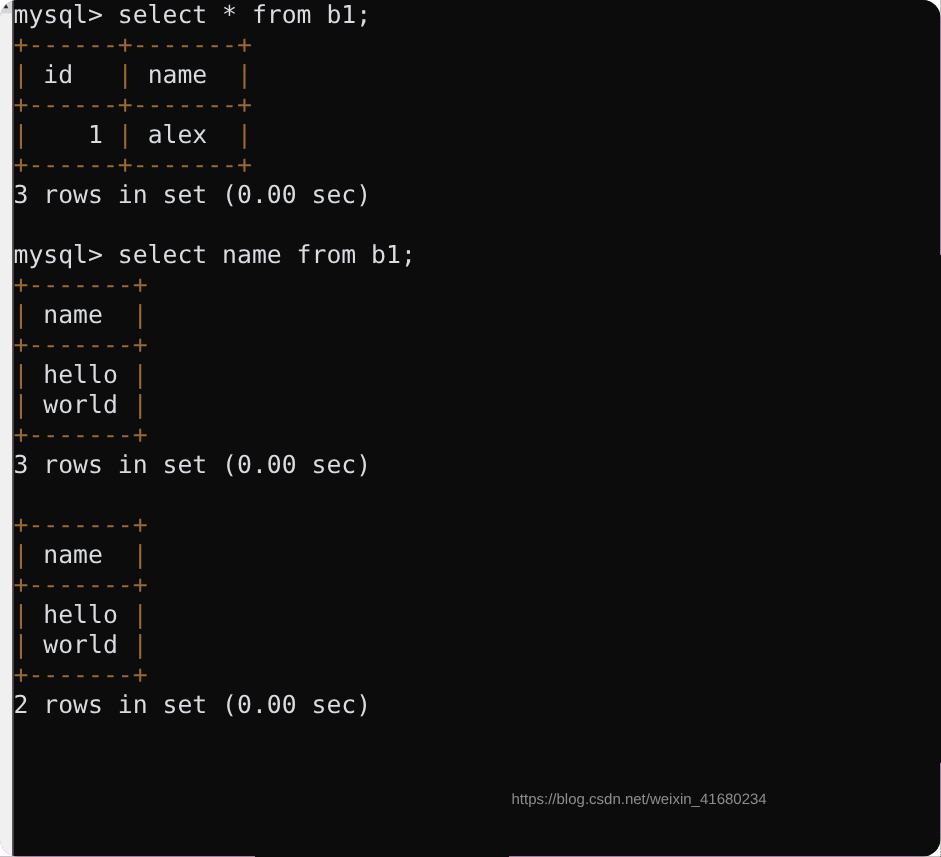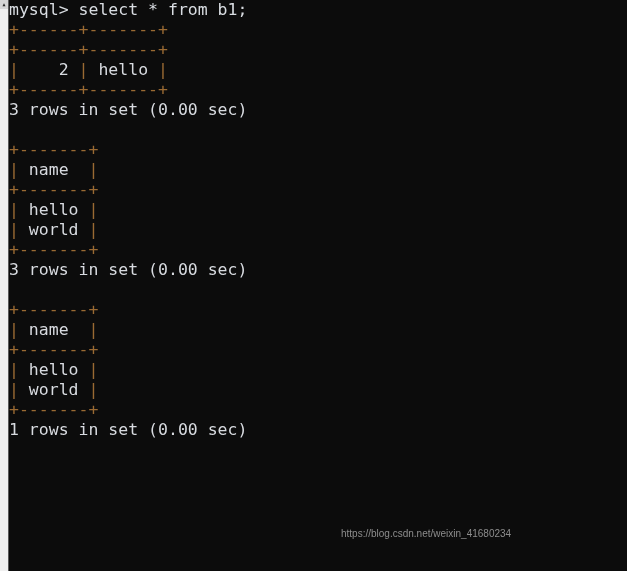--- a/index.html
+++ b/index.html
@@ -8,20 +8,21 @@
     padding: 0;
     background: #ffffff;
   }
   #screen {
     position: relative;
     width: 627px;
     height: 571px;
     background: #701a75;
     overflow: hidden;
     font-family: "DejaVu Sans Mono", "Liberation Mono", monospace;
+    border-radius: 12px;
   }
   
   #scrollbar-track {
     position: absolute;
     left: 0;
     top: 0;
     width: 9px;
     height: 571px;
     background: #e8e8e8;
     border-right: 1px solid #5a5a5a;
@@ -95,37 +96,39 @@
 <div id="screen">
 
   <div id="scrollbar-track">
     <div id="scrollbar-up">▲</div>
     <div id="scrollbar-thumb"></div>
   </div>
 
   <div id="terminal">
       <div class="line prompt">mysql&gt; select * from b1;</div>
       <div class="line rule">+------+-------+</div>
+      <div class="line row"><span></span><span class="pipe">|</span><span> id   </span><span class="pipe">|</span><span> name  </span><span class="pipe">|</span><span></span></div>
       <div class="line rule">+------+-------+</div>
-      <div class="line row"><span></span><span class="pipe">|</span><span>    2 </span><span class="pipe">|</span><span> hello </span><span class="pipe">|</span><span></span></div>
+      <div class="line row"><span></span><span class="pipe">|</span><span>    1 </span><span class="pipe">|</span><span> alex  </span><span class="pipe">|</span><span></span></div>
       <div class="line rule">+------+-------+</div>
       <div class="line status">3 rows in set (0.00 sec)</div>
       <div class="line blank"> </div>
+      <div class="line prompt">mysql&gt; select name from b1;</div>
       <div class="line rule">+-------+</div>
       <div class="line row"><span></span><span class="pipe">|</span><span> name  </span><span class="pipe">|</span><span></span></div>
       <div class="line rule">+-------+</div>
       <div class="line row"><span></span><span class="pipe">|</span><span> hello </span><span class="pipe">|</span><span></span></div>
       <div class="line row"><span></span><span class="pipe">|</span><span> world </span><span class="pipe">|</span><span></span></div>
       <div class="line rule">+-------+</div>
       <div class="line status">3 rows in set (0.00 sec)</div>
       <div class="line blank"> </div>
       <div class="line rule">+-------+</div>
       <div class="line row"><span></span><span class="pipe">|</span><span> name  </span><span class="pipe">|</span><span></span></div>
       <div class="line rule">+-------+</div>
       <div class="line row"><span></span><span class="pipe">|</span><span> hello </span><span class="pipe">|</span><span></span></div>
       <div class="line row"><span></span><span class="pipe">|</span><span> world </span><span class="pipe">|</span><span></span></div>
       <div class="line rule">+-------+</div>
-      <div class="line status">1 rows in set (0.00 sec)</div>
+      <div class="line status">2 rows in set (0.00 sec)</div>
     </div>
 
   <div id="watermark">https://blog.csdn.net/weixin_41680234</div>
 
 </div>
 
 </body></html>

